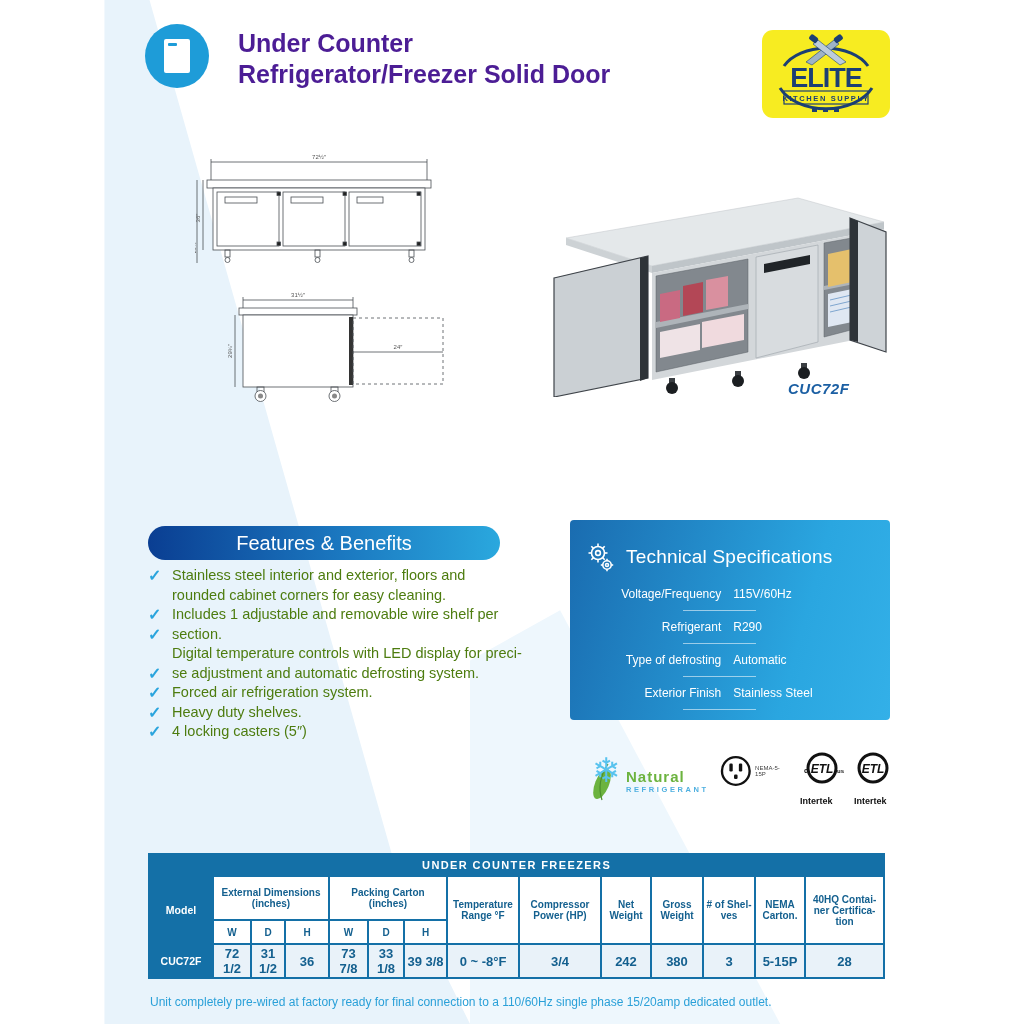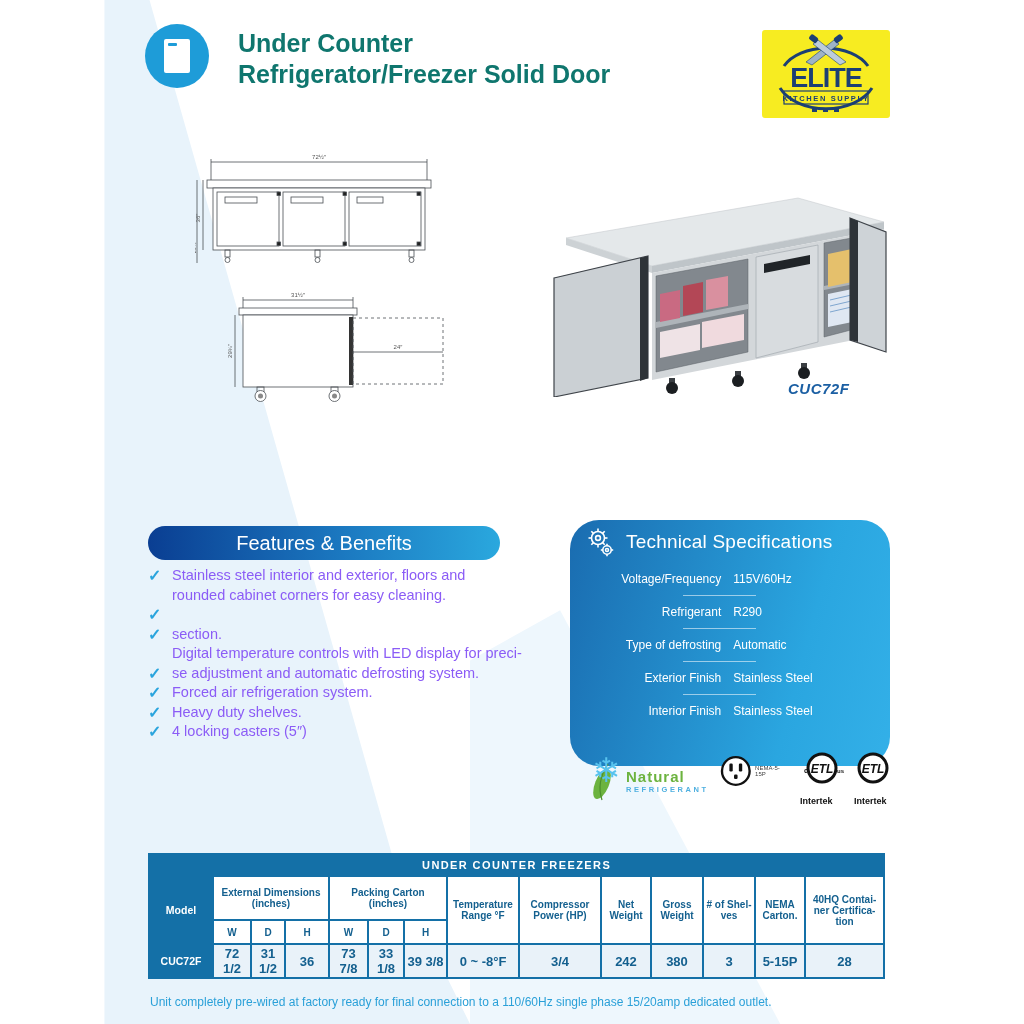--- a/index.html
+++ b/index.html
@@ -8,46 +8,46 @@
   .swoosh1{position:absolute;inset:0;background:#e8f3fb;z-index:0;
         clip-path:polygon(10.2% 0,14.6% 0,39% 86%,45.9% 100%,10.2% 100%);}
   .swoosh2{position:absolute;inset:0;background:#eef7fd;z-index:0;
         clip-path:polygon(45.9% 64.5%,54.7% 59.6%,76.2% 100%,45.9% 100%);}
   .layer{position:absolute;z-index:1;}
 
   
   .hdr-circle{left:145px;top:24px;width:64px;height:64px;border-radius:50%;background:#1e9cd8;}
   .fridge{position:absolute;left:19px;top:15px;width:26px;height:34px;background:#fff;border-radius:2px;}
   .fridge-bar{position:absolute;left:4px;top:4px;width:9px;height:3px;background:#1e9cd8;border-radius:1px;}
-  .title-block{left:238px;top:28px;color:#0f766e;font-size:25px;font-weight:600;line-height:31px;}
-
-  .logo-box{left:762px;top:30px;width:128px;height:88px;background:#f7ec21;border-radius:3px;}
+  .title-block{left:238px;top:28px;color:#4c1d95;font-size:25px;font-weight:600;line-height:31px;}
+
+  .logo-box{left:762px;top:30px;width:128px;height:88px;background:#f7ec21;border-radius:11px;}
 
   
   .drawing{left:195px;top:152px;}
   .drawing text{font-family:"Liberation Sans",sans-serif;}
 
   
   .photo{left:552px;top:182px;}
   .photo-caption{left:788px;top:380px;color:#1b5fa3;font-size:15px;font-weight:bold;
         font-style:italic;letter-spacing:.5px;}
 
   
   .feat-pill{left:148px;top:526px;width:352px;height:34px;border-radius:17px;
         background:linear-gradient(90deg,#0a3e92 0%,#1b78c0 55%,#2aa8de 100%);
         color:#fff;font-size:20px;display:flex;align-items:center;justify-content:center;}
   .feat-list{left:148px;top:566px;width:412px;}
   .feat-line{display:flex;align-items:flex-start;line-height:19.5px;}
   .check{flex:0 0 24px;color:#2aa4dd;font-size:16px;font-weight:bold;line-height:19.5px;}
-  .feat-text{color:#8b5cf6;font-size:14.5px;text-align:center;}
-
-  
-  .spec-box{left:570px;top:520px;width:320px;height:246px;border-radius:29px;
+  .feat-text{color:#4d7c0f;font-size:14.5px;text-align:center;}
+
+  
+  .spec-box{left:570px;top:520px;width:320px;height:200px;border-radius:4px;
         background:linear-gradient(105deg,#1a6cb0 0%,#2aa6e0 70%,#33b0e8 100%);
-        color:#fff;box-sizing:border-box;padding:5px 14px 10px 14px;}
+        color:#fff;box-sizing:border-box;padding:20px 14px 10px 14px;}
   .spec-title-row{display:flex;align-items:center;gap:8px;margin-bottom:8px;}
   .spec-title{font-size:19px;font-weight:500;letter-spacing:.2px;}
   .spec-row{display:flex;align-items:center;height:24px;font-size:12px;}
   .spec-label{width:47%;text-align:right;padding-right:12px;}
   .spec-value{text-align:left;}
   .spec-div{margin:4px 0 4px 34%;width:25%;border-top:1px solid rgba(255,255,255,.55);height:0;}
 
   
   .cert-row{left:592px;top:748px;width:300px;height:70px;display:flex;align-items:flex-start;}
   .nat-logo{position:relative;width:128px;height:60px;}
@@ -207,20 +207,21 @@
       <div class="feat-line">
         <span class="check">✓</span>
         <span class="feat-text">Stainless steel interior and exterior, floors and</span>
       </div>
       <div class="feat-line">
         <span class="check"></span>
         <span class="feat-text">rounded cabinet corners for easy cleaning.</span>
       </div>
       <div class="feat-line">
         <span class="check">✓</span>
+        <span class="feat-text">Includes 1 adjustable and removable wire shelf per</span>
       </div>
       <div class="feat-line">
         <span class="check">✓</span>
         <span class="feat-text">section.</span>
       </div>
       <div class="feat-line">
         <span class="check"></span>
         <span class="feat-text">Digital temperature controls with LED display for preci-</span>
       </div>
       <div class="feat-line">

